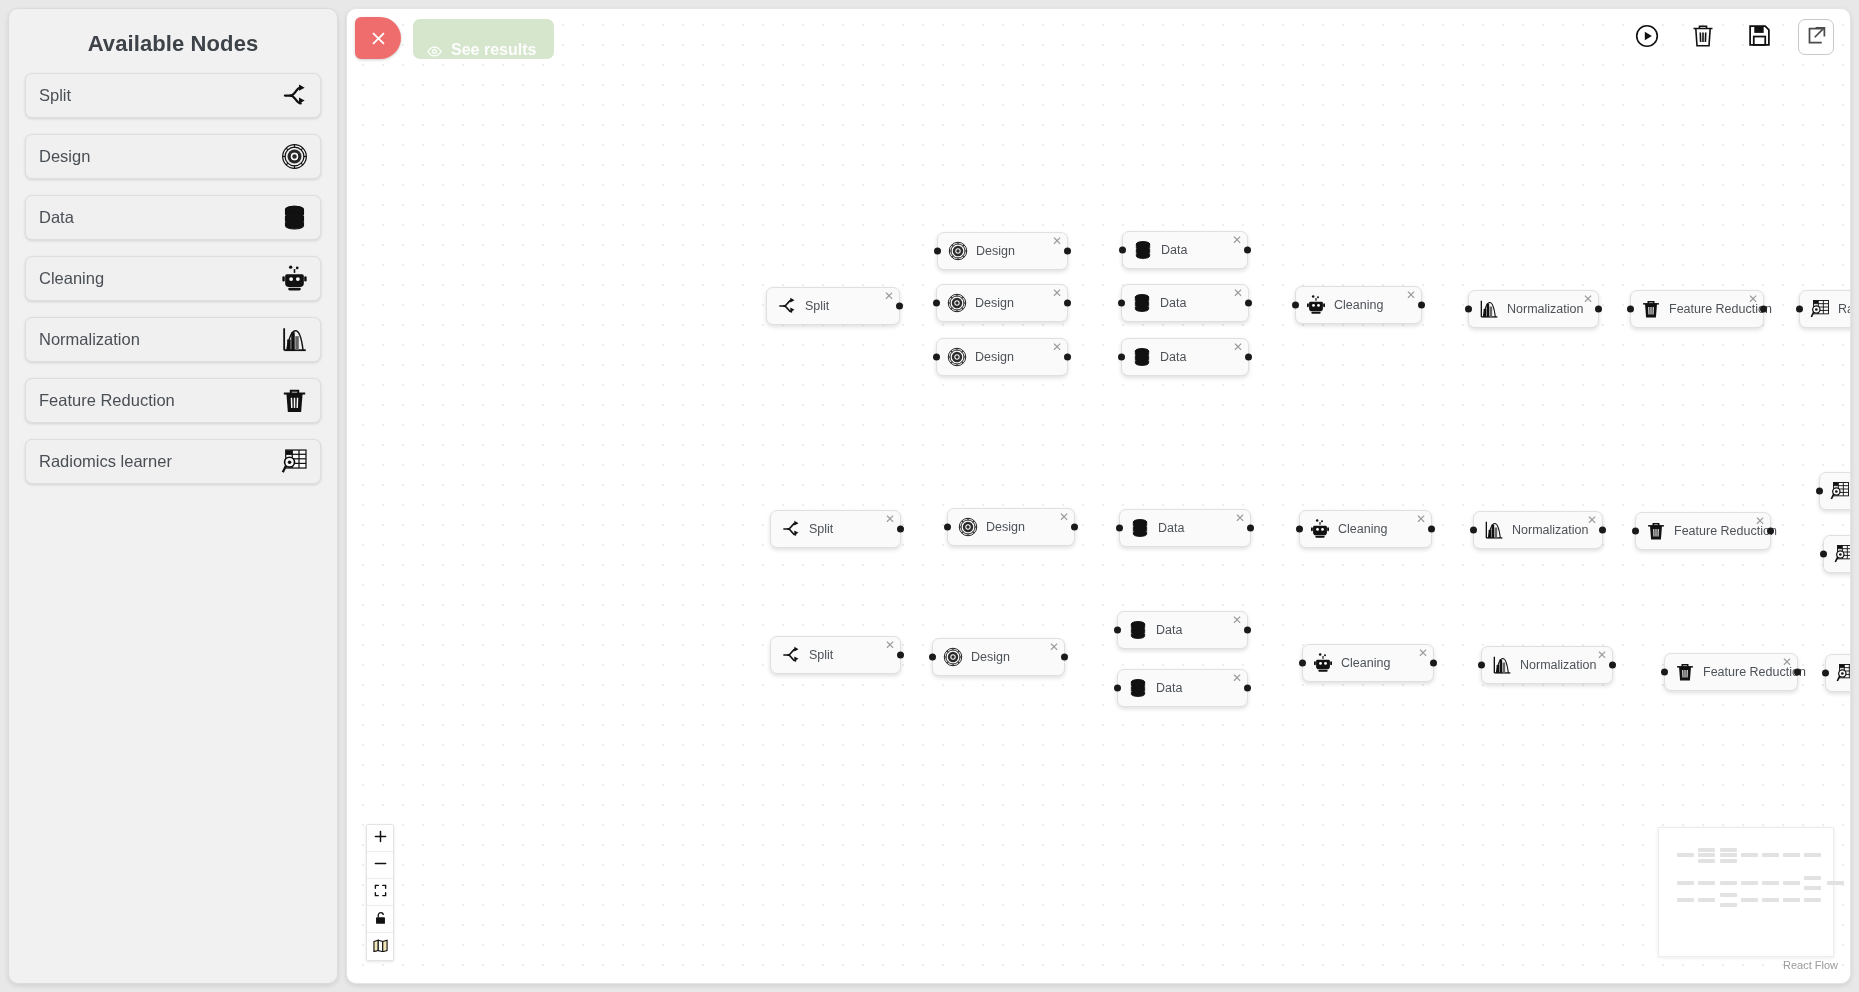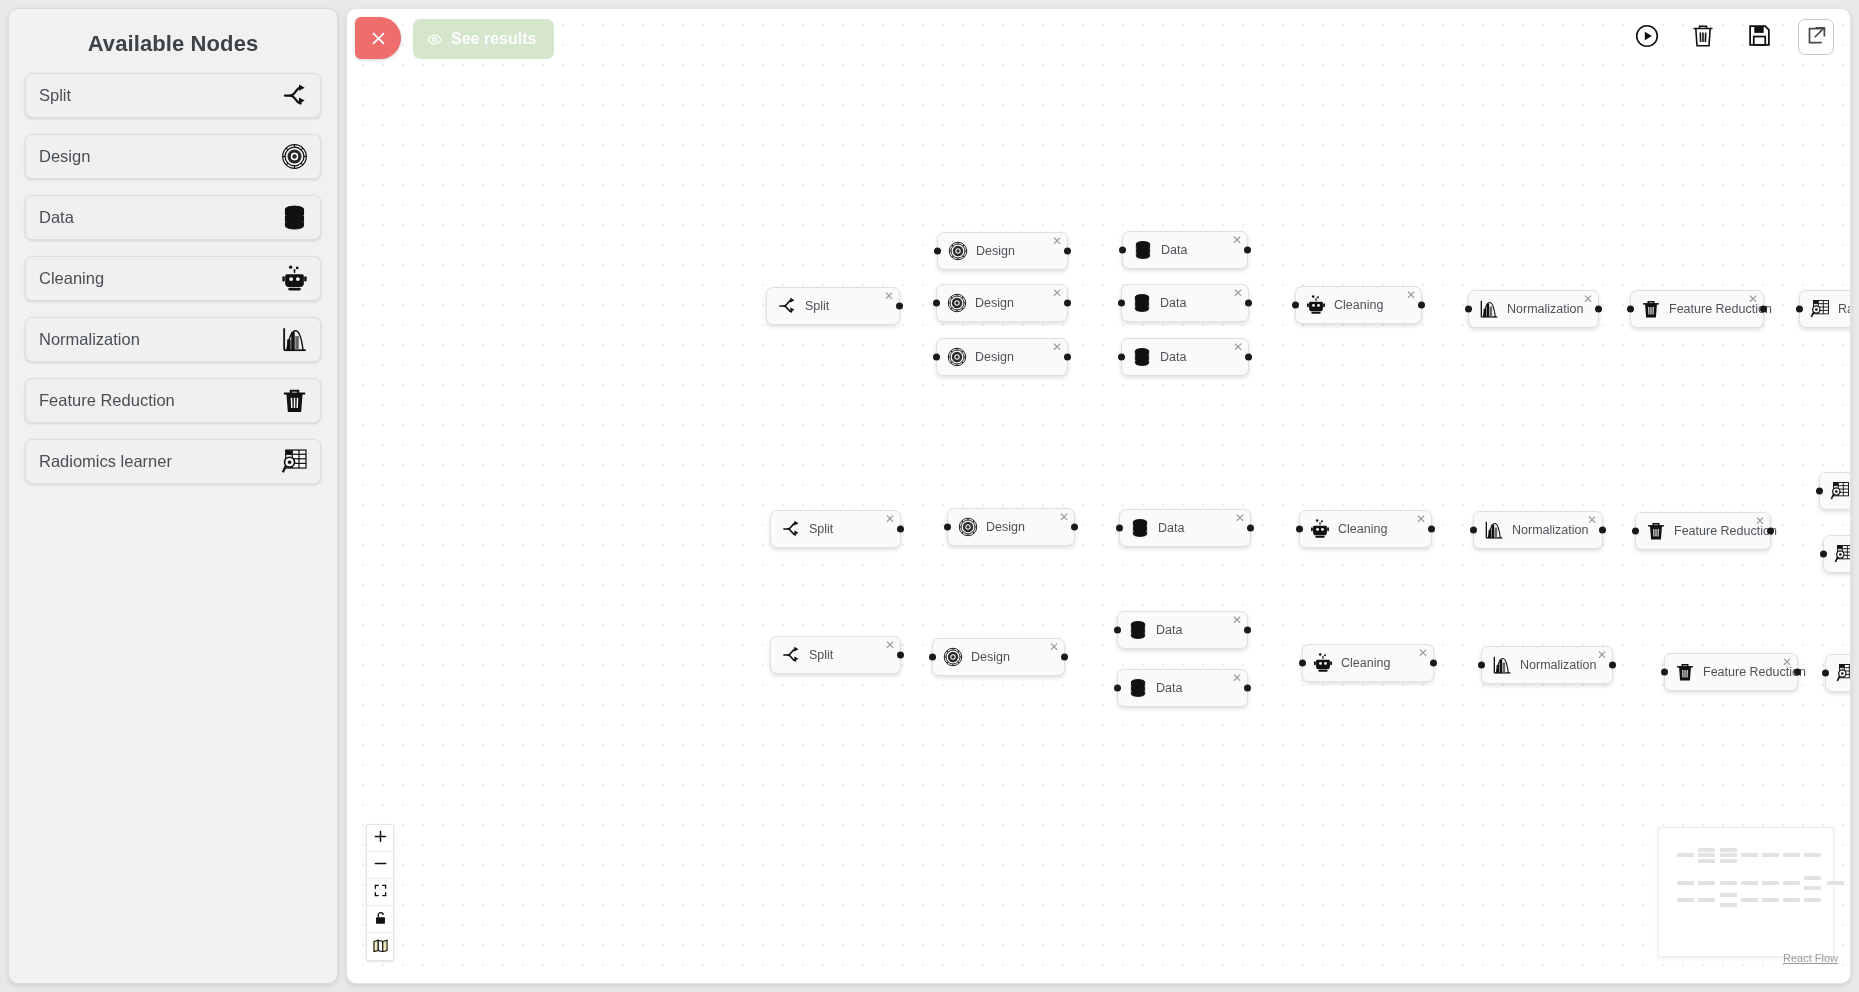--- a/index.html
+++ b/index.html
@@ -102,21 +102,21 @@
   #see-results-btn {
     position: absolute;
     left: 66px; top: 10px;
     height: 40px;
     background: #d5e6cc;
     border: none;
     border-radius: 7px;
     color: #fdfdfd;
     font-size: 16px;
     font-weight: bold;
-    display: flex; align-items: center; gap: 9px;
+    display: flex; align-items: flex-end; gap: 9px;
     padding: 0 18px 0 14px;
     cursor: pointer;
     z-index: 30;
   }
   #see-results-btn .eye { display:flex; }
 
   
   #toolbar {
     position: absolute;
     right: 16px; top: 10px;
@@ -226,25 +226,24 @@
     width: 100%; height: 100%;
     background: #fff;
   }
   .mm-node {
     position: absolute;
     background: #e2e2e2;
     border-radius: 1px;
   }
   #react-flow-attr {
     position: absolute;
-    right: 12px; bottom: 19px;
+    right: 12px; bottom: 12px;
     font-size: 11px;
     color: #9b9b9b;
     z-index: 25;
-    text-decoration: underline;
   }
 </style>
 </head>
 <body>
 
 <div id="app">
 
   <aside id="sidebar">
     <div id="sidebar-title">Available Nodes</div>
     <div id="sidebar-list">

